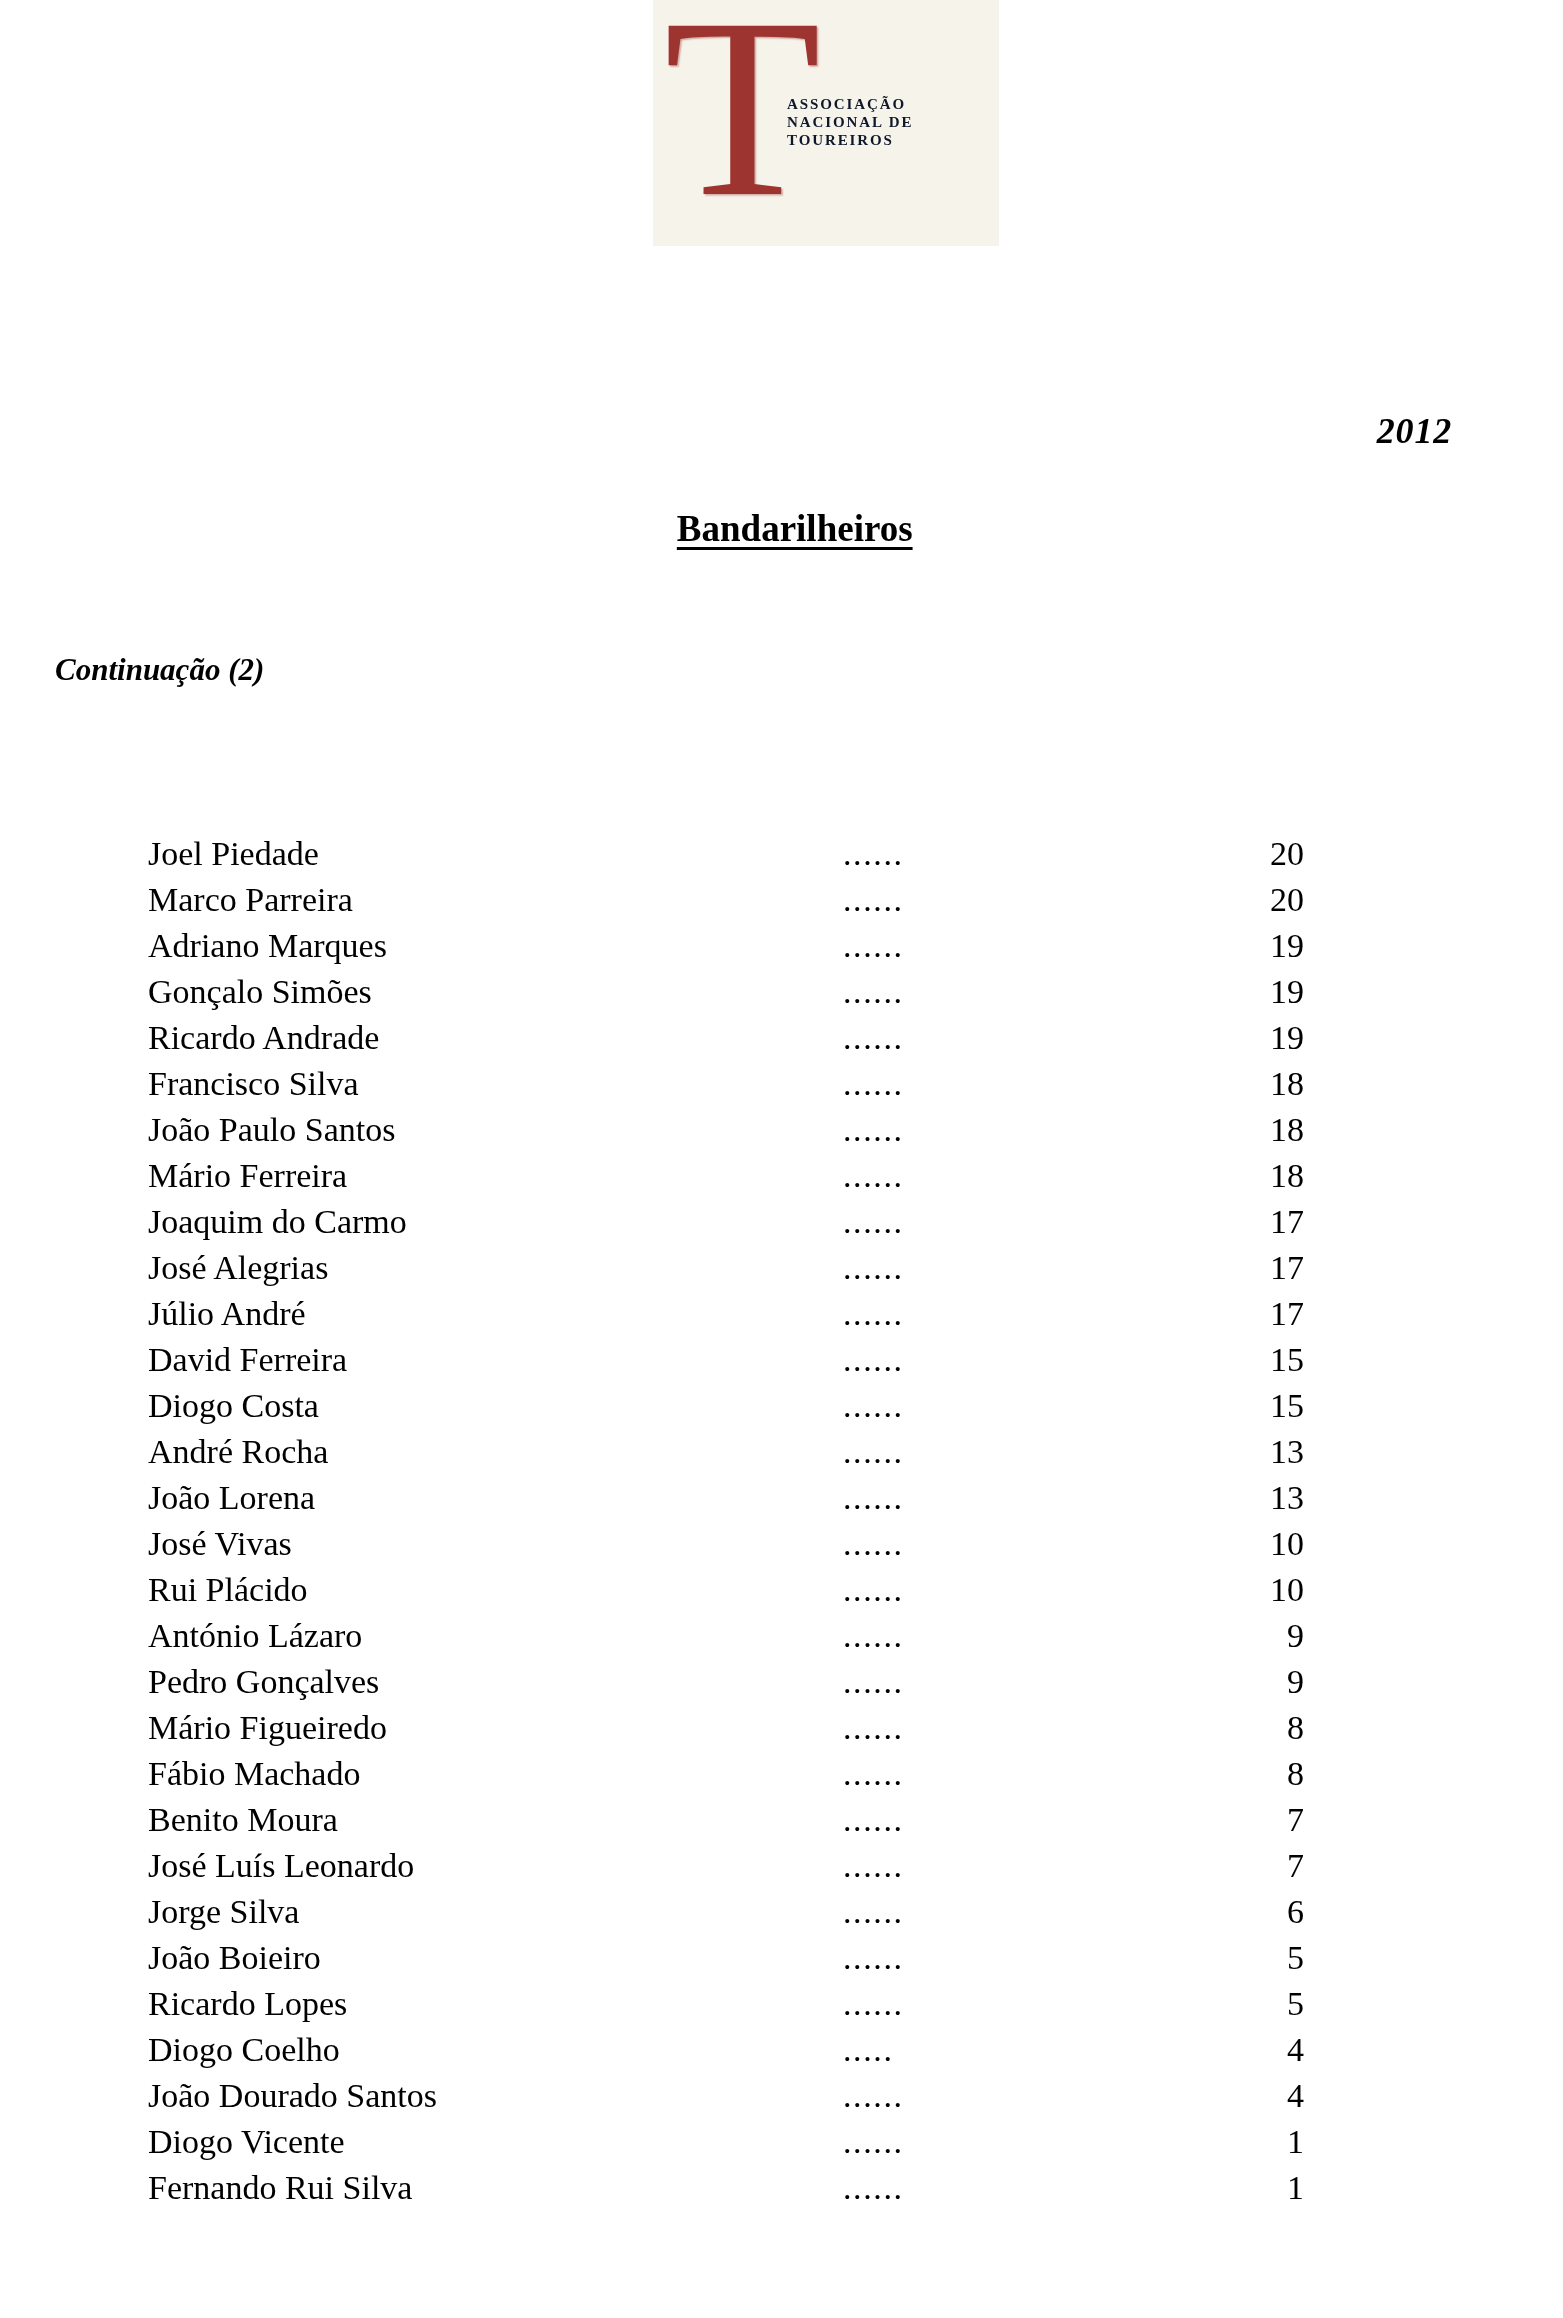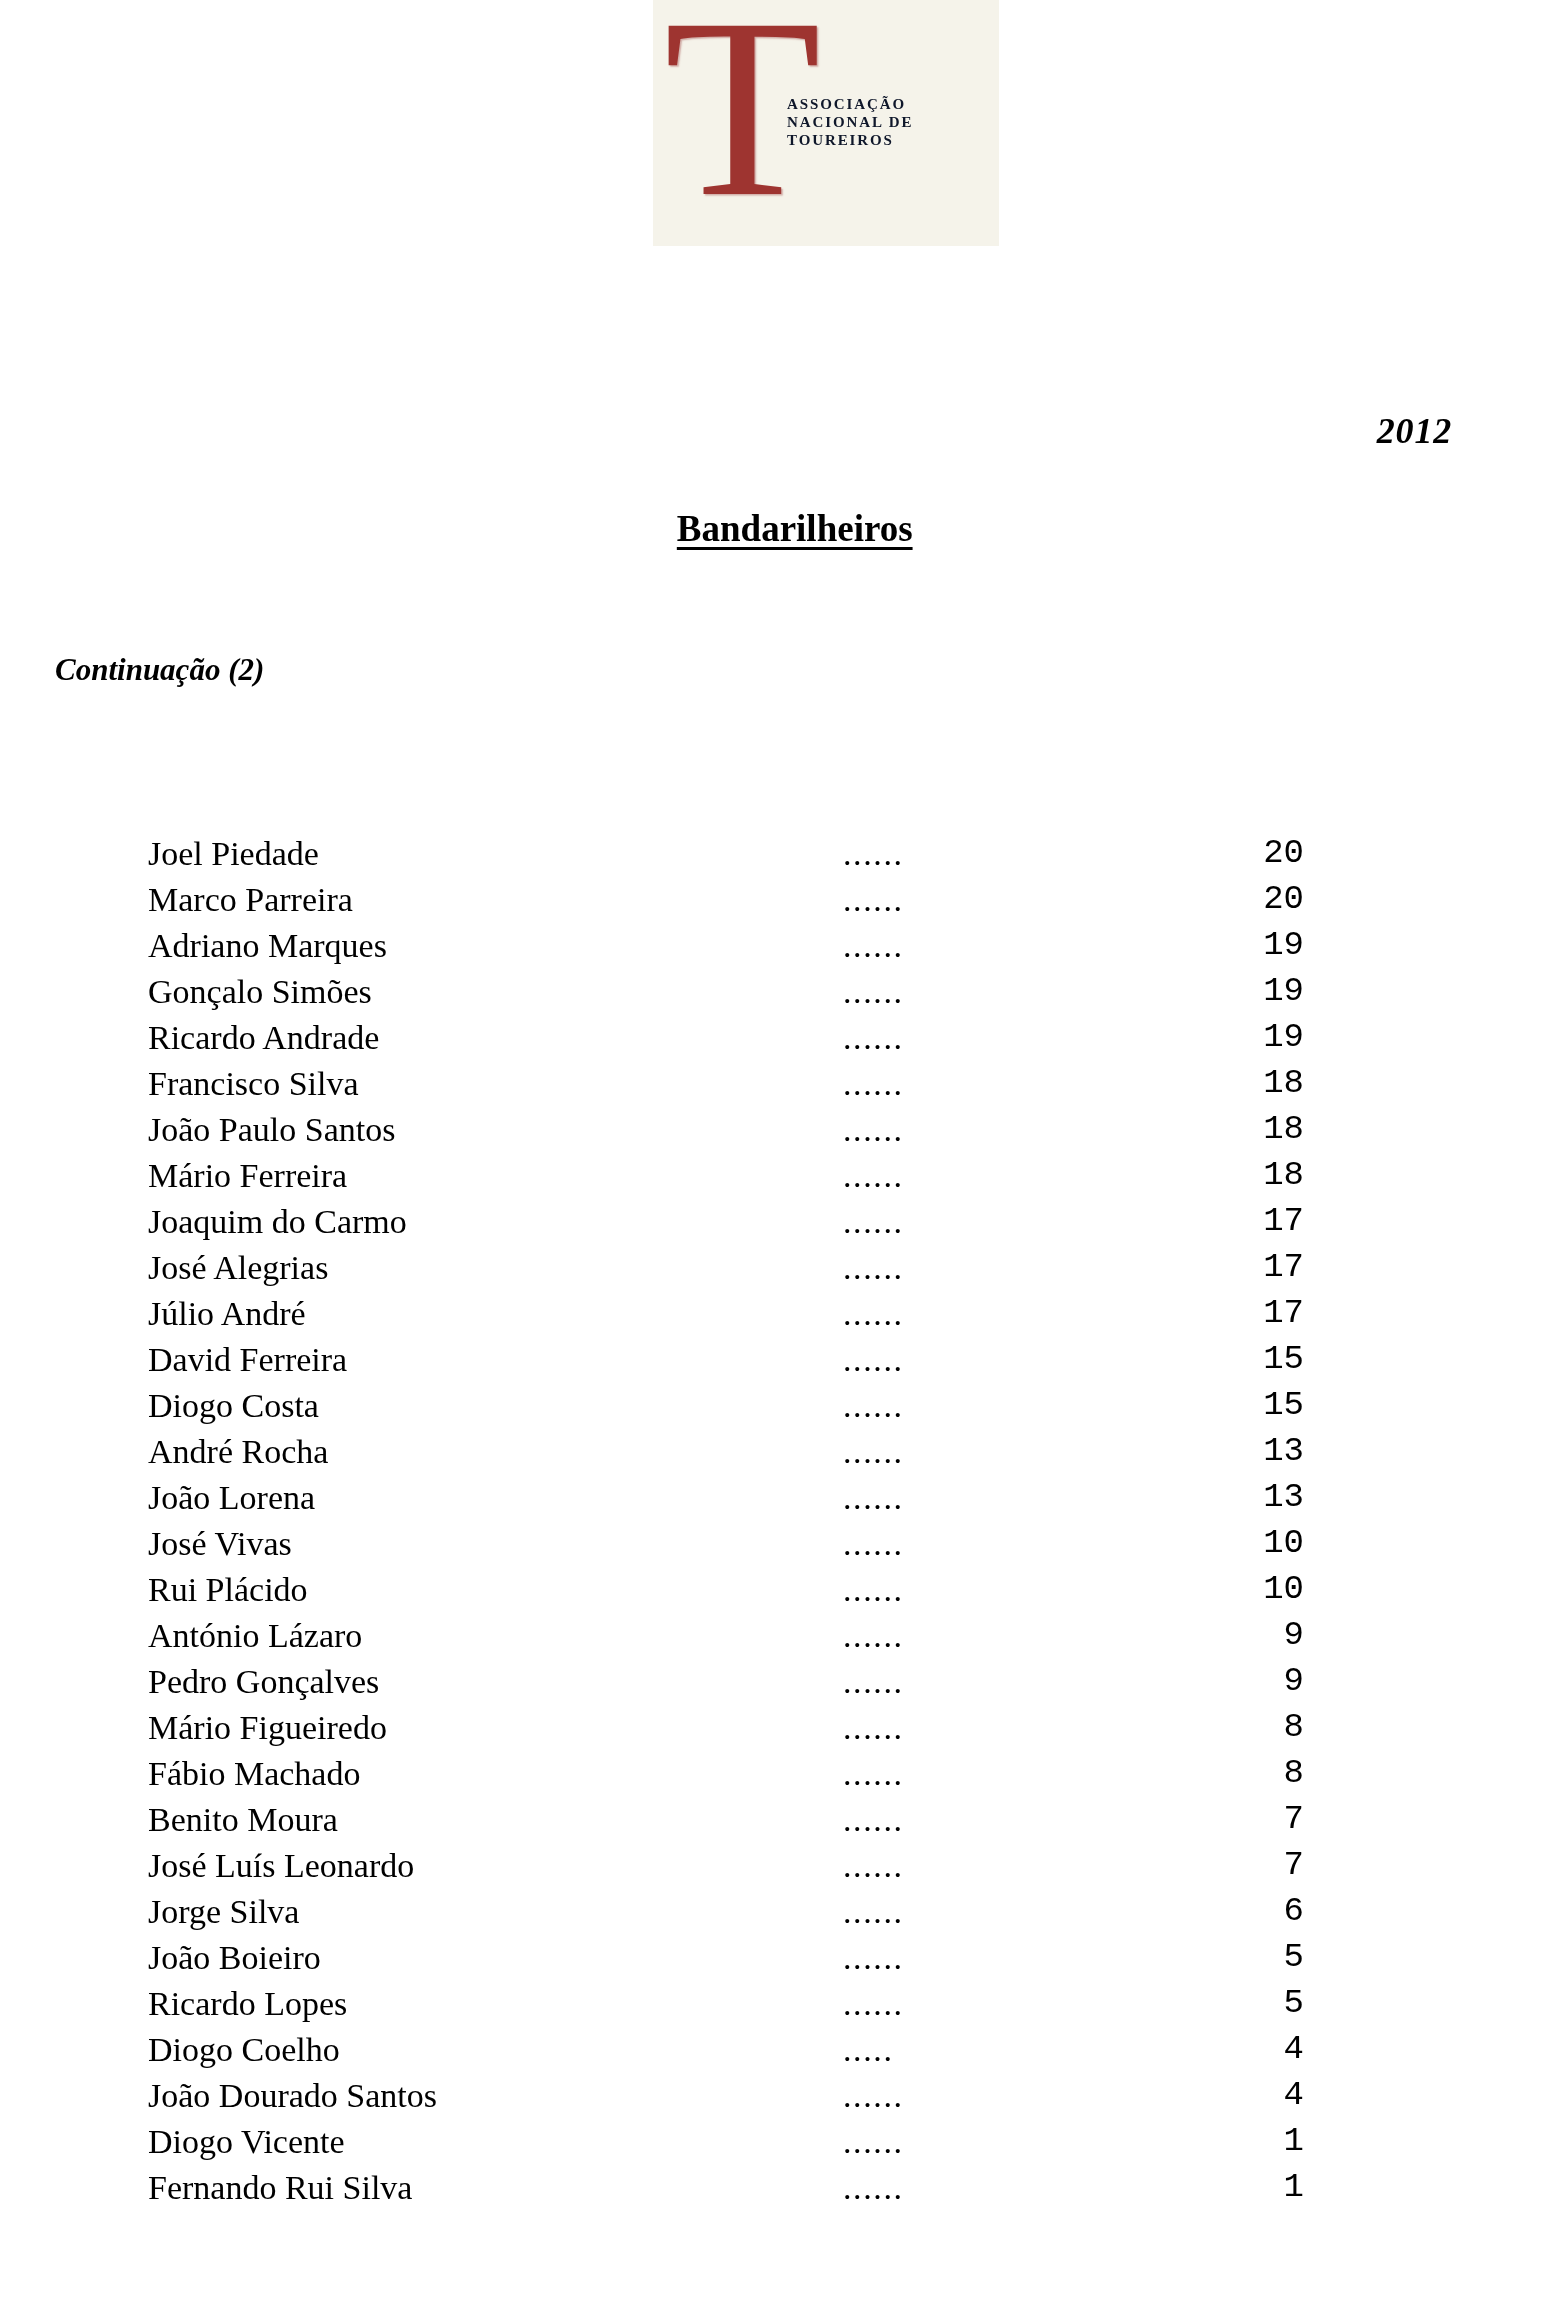--- a/index.html
+++ b/index.html
@@ -76,21 +76,21 @@
     width: 1156px;
   }
   .row {
     position: relative;
     height: 46px;
     font-size: 34px;
     line-height: 37px;
   }
   .row .name  { position: absolute; left: 0;     top: 0; white-space: nowrap; }
   .row .dots  { position: absolute; left: 695px; top: 0; letter-spacing: 1.6px; }
-  .row .val   { position: absolute; right: 0;    top: 0; text-align: center; font-family: Liberation Mono, monospace; }
+  .row .val   { position: absolute; right: 0;    top: 0; text-align: center; }
 </style>
 </head>
 <body>
 
 <div class="page">
 
   <div class="logo-box" style="background-color: rgb(245, 243, 234);">
     <span class="logo-t" style="color: rgb(158, 52, 48);">T</span>
     <div class="logo-text" style="color: #0f172a;">
       <div>ASSOCIAÇÃO</div>

